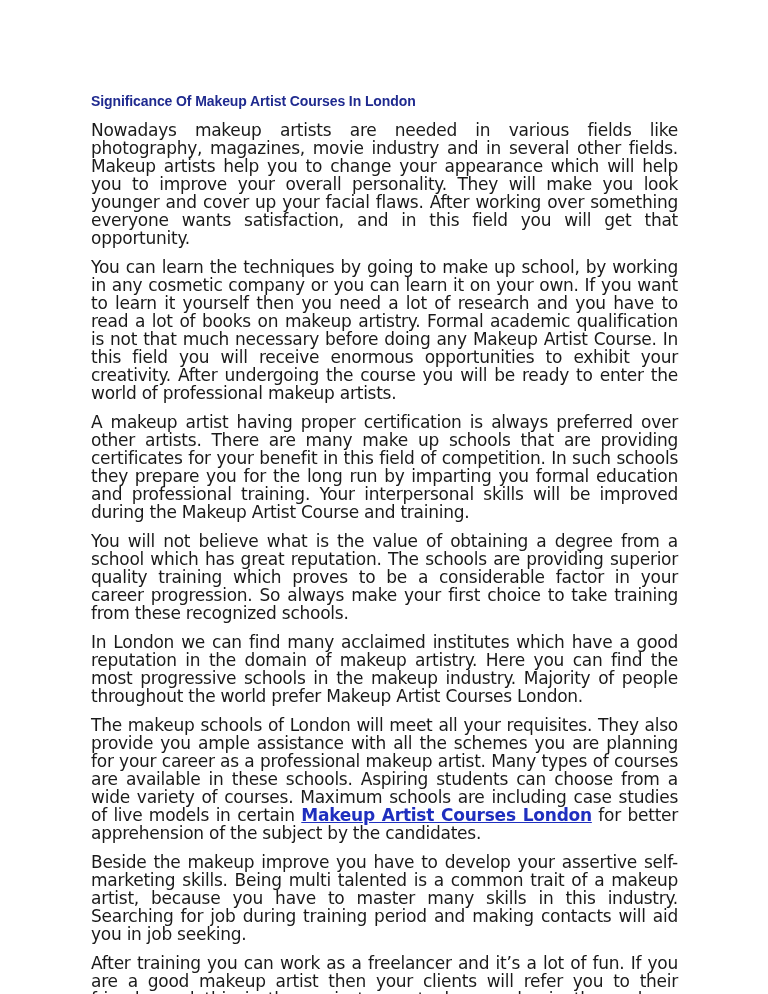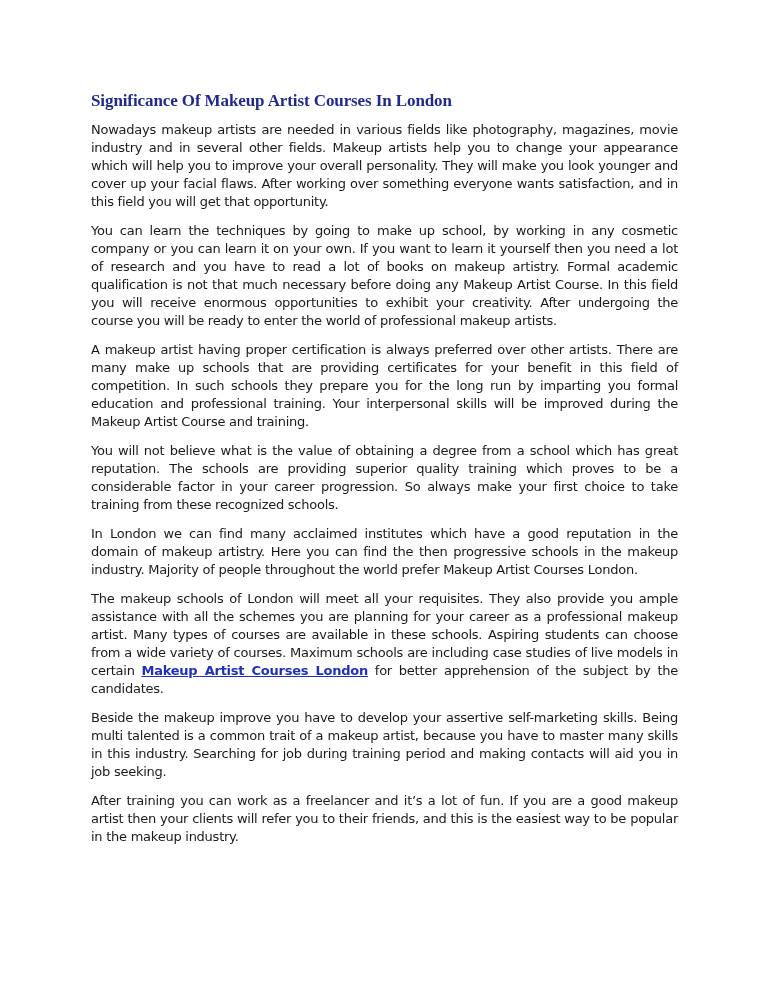--- a/index.html
+++ b/index.html
@@ -15,30 +15,30 @@
     }
     .page {
       position: absolute;
       left: 91px;
       top: 92px;
       width: 587px;
       font-family: "DejaVu Sans", sans-serif;
       color: #1a1a1a;
     }
     .doc-title {
-      font-family: Liberation Serif, serif;
+      font-family: Liberation Sans, sans-serif;
       font-weight: bold;
-      font-size: 17px;
+      font-size: 14px;
       color: #1f2a8f;
       margin: 0 0 11px 0;
       line-height: 18px;
       letter-spacing: -0.1px;
     }
     .para {
-      font-size: 13px;
+      font-size: 17px;
       line-height: 18px;
       text-align: justify;
       margin: 0 0 11px 0;
       letter-spacing: -0.25px;
       word-spacing: 0px;
     }
     .link {
       color: #1f2fbf;
       font-weight: bold;
       text-decoration: underline;
@@ -48,19 +48,19 @@
 </head>
 <body>
 
 <div class="page">
   <div class="doc-title">Significance Of Makeup Artist Courses In London</div>
 
   <p class="para">Nowadays makeup artists are needed in various fields like photography, magazines, movie industry and in several other fields. Makeup artists help you to change your appearance which will help you to improve your overall personality. They will make you look younger and cover up your facial flaws. After working over something everyone wants satisfaction, and in this field you will get that opportunity.</p>
   <p class="para">You can learn the techniques by going to make up school, by working in any cosmetic company or you can learn it on your own. If you want to learn it yourself then you need a lot of research and you have to read a lot of books on makeup artistry. Formal academic qualification is not that much necessary before doing any Makeup Artist Course. In this field you will receive enormous opportunities to exhibit your creativity. After undergoing the course you will be ready to enter the world of professional makeup artists.</p>
   <p class="para">A makeup artist having proper certification is always preferred over other artists. There are many make up schools that are providing certificates for your benefit in this field of competition. In such schools they prepare you for the long run by imparting you formal education and professional training. Your interpersonal skills will be improved during the Makeup Artist Course and training.</p>
   <p class="para">You will not believe what is the value of obtaining a degree from a school which has great reputation. The schools are providing superior quality training which proves to be a considerable factor in your career progression. So always make your first choice to take training from these recognized schools.</p>
-  <p class="para">In London we can find many acclaimed institutes which have a good reputation in the domain of makeup artistry. Here you can find the then progressive schools in the makeup industry. Majority of people throughout the world prefer Makeup Artist Courses London.</p>
+  <p class="para">In London we can find many acclaimed institutes which have a good reputation in the domain of makeup artistry. Here you can find the most progressive schools in the makeup industry. Majority of people throughout the world prefer Makeup Artist Courses London.</p>
 
   <p class="para"><span>The makeup schools of London will meet all your requisites. They also provide you ample assistance with all the schemes you are planning for your career as a professional makeup artist. Many types of courses are available in these schools. Aspiring students can choose from a wide variety of courses. Maximum schools are including case studies of live models in certain </span><a class="link">Makeup Artist Courses London</a><span> for better apprehension of the subject by the candidates.</span></p>
 
   <p class="para">Beside the makeup improve you have to develop your assertive self-marketing skills. Being multi talented is a common trait of a makeup artist, because you have to master many skills in this industry. Searching for job during training period and making contacts will aid you in job seeking.</p>
   <p class="para">After training you can work as a freelancer and it’s a lot of fun. If you are a good makeup artist then your clients will refer you to their friends, and this is the easiest way to be popular in the makeup industry.</p>
 </div>
 
 </body></html>

